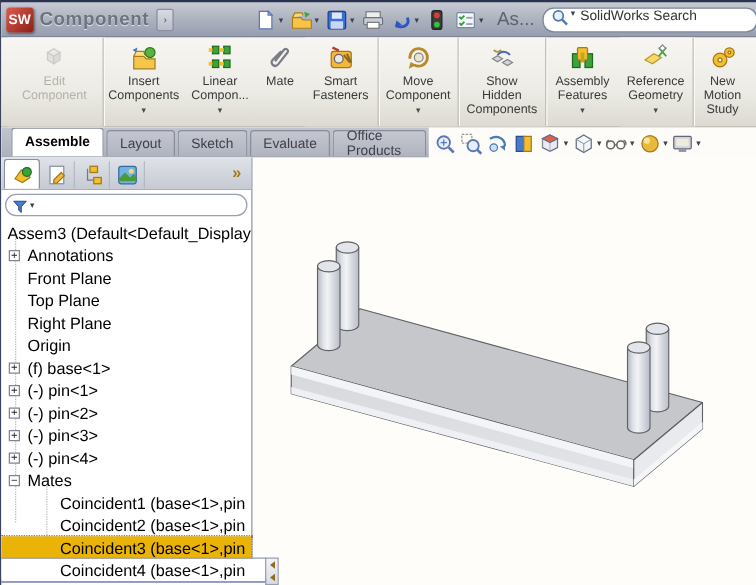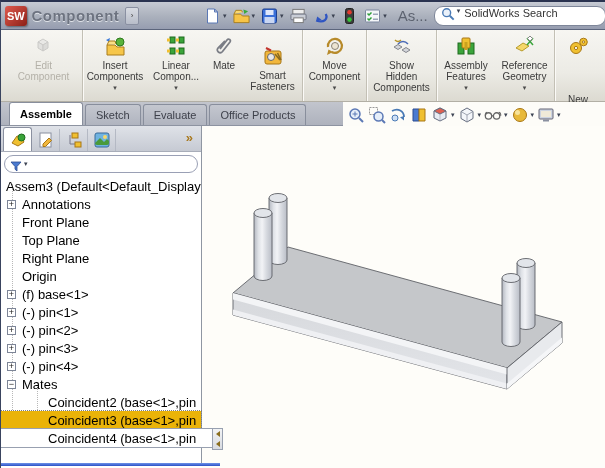--- a/index.html
+++ b/index.html
@@ -211,21 +211,21 @@
         <div class="dd2">▾</div>
       </div>
       <div class="rbtn" style="width: 38px;">
         <span class="icon"><svg viewBox="0 0 24 24">
             <path d="M8 15l7-9c1.5-2 4.5 0 3 2l-7.5 9.5c-2.5 3-7-.5-4.5-3.5L13 7" fill="none" stroke="#7a7d85" stroke-width="1.8"></path>
           </svg></span>
         <div class="rlabel">
           <div>Mate</div>
         </div>
       </div>
-      <div class="rbtn sep" style="width: 60px; justify-content: center;">
+      <div class="rbtn sep" style="width: 60px;">
         <span class="icon"><svg viewBox="0 0 24 24">
             <rect x="4" y="7" width="16" height="13" rx="2" fill="#f2b73c" stroke="#a87716"></rect>
             <circle cx="10" cy="13" r="3.5" fill="#e8e8ea" stroke="#666"></circle>
             <path d="M14 10l5 6M16.5 9l3.5 7" stroke="#8a6a20" stroke-width="1.6"></path>
             <path d="M5 4l5 2.5" stroke="#c2342b" stroke-width="2"></path>
           </svg></span>
         <div class="rlabel">
           <div>Smart</div>
           <div>Fasteners</div>
         </div>
@@ -275,38 +275,39 @@
             <path d="M3 14l7-5 6 3-7 5z" fill="#f5d76a" stroke="#b79b2a"></path>
             <path d="M14 4l6 7M20 4l-6 7" stroke="#3aa43a" stroke-width="1.5"></path>
             <path d="M17 2l2.5 2.5L17 7l-2.5-2.5z" fill="#fff" stroke="#888"></path>
           </svg></span>
         <div class="rlabel">
           <div>Reference</div>
           <div>Geometry</div>
         </div>
         <div class="dd2">▾</div>
       </div>
-      <div class="rbtn" style="width: 46px; gap: 34px;">
+      <div class="rbtn" style="width: 46px;">
         <span class="icon"><svg viewBox="0 0 24 24">
             <circle cx="10" cy="14" r="5.5" fill="#f0c030" stroke="#a87716"></circle>
             <circle cx="17.5" cy="8" r="3.8" fill="#f0c030" stroke="#a87716"></circle>
             <circle cx="10" cy="14" r="1.6" fill="#fff" stroke="#a87716"></circle>
             <circle cx="17.5" cy="8" r="1.1" fill="#fff" stroke="#a87716"></circle>
           </svg></span>
         <div class="rlabel">
           <div>New</div>
           <div>Motion</div>
           <div>Study</div>
         </div>
       </div>
     </div>
 
   <div id="tabbar">
     <div id="tabs-strip">
         <div class="tab active">Assemble</div>
+        <div class="tab">Layout</div>
         <div class="tab">Sketch</div>
         <div class="tab">Evaluate</div>
         <div class="tab">Office Products</div>
       </div>
     <div id="hud">
         <span class="hudbtn">
           <span class="icon"><svg viewBox="0 0 18 18">
               <circle cx="8" cy="8" r="5" fill="#e6eef9" stroke="#5b78b5" stroke-width="1.5"></circle>
               <path d="M5.5 8h5M8 5.5v5" stroke="#5b78b5"></path>
               <line x1="12" y1="12" x2="16" y2="16" stroke="#5b78b5" stroke-width="2"></line>
@@ -569,20 +570,28 @@
               </g>
             </svg></span>
           <span class="lbl">Mates</span>
         </div>
         <div class="trow">
           <span style="width: 44px; flex: 0 0 auto;"></span>
           <span class="icon"><svg viewBox="0 0 14 14">
               <path d="M1.5 11l5-1.5L12 3" fill="none" stroke="#333" stroke-width="1.3"></path>
               <path d="M1.5 11l4.5 1.5" fill="none" stroke="#333" stroke-width="1.3"></path>
             </svg></span>
+          <span class="lbl">Coincident1 (base&lt;1&gt;,pin</span>
+        </div>
+        <div class="trow">
+          <span style="width: 44px; flex: 0 0 auto;"></span>
+          <span class="icon"><svg viewBox="0 0 14 14">
+              <path d="M1.5 11l5-1.5L12 3" fill="none" stroke="#333" stroke-width="1.3"></path>
+              <path d="M1.5 11l4.5 1.5" fill="none" stroke="#333" stroke-width="1.3"></path>
+            </svg></span>
           <span class="lbl">Coincident2 (base&lt;1&gt;,pin</span>
         </div>
         <div class="trow sel">
           <span style="width: 44px; flex: 0 0 auto;"></span>
           <span class="icon"><svg viewBox="0 0 14 14">
               <path d="M1.5 11l5-1.5L12 3" fill="none" stroke="#333" stroke-width="1.3"></path>
               <path d="M1.5 11l4.5 1.5" fill="none" stroke="#333" stroke-width="1.3"></path>
             </svg></span>
           <span class="lbl">Coincident3 (base&lt;1&gt;,pin</span>
         </div>

